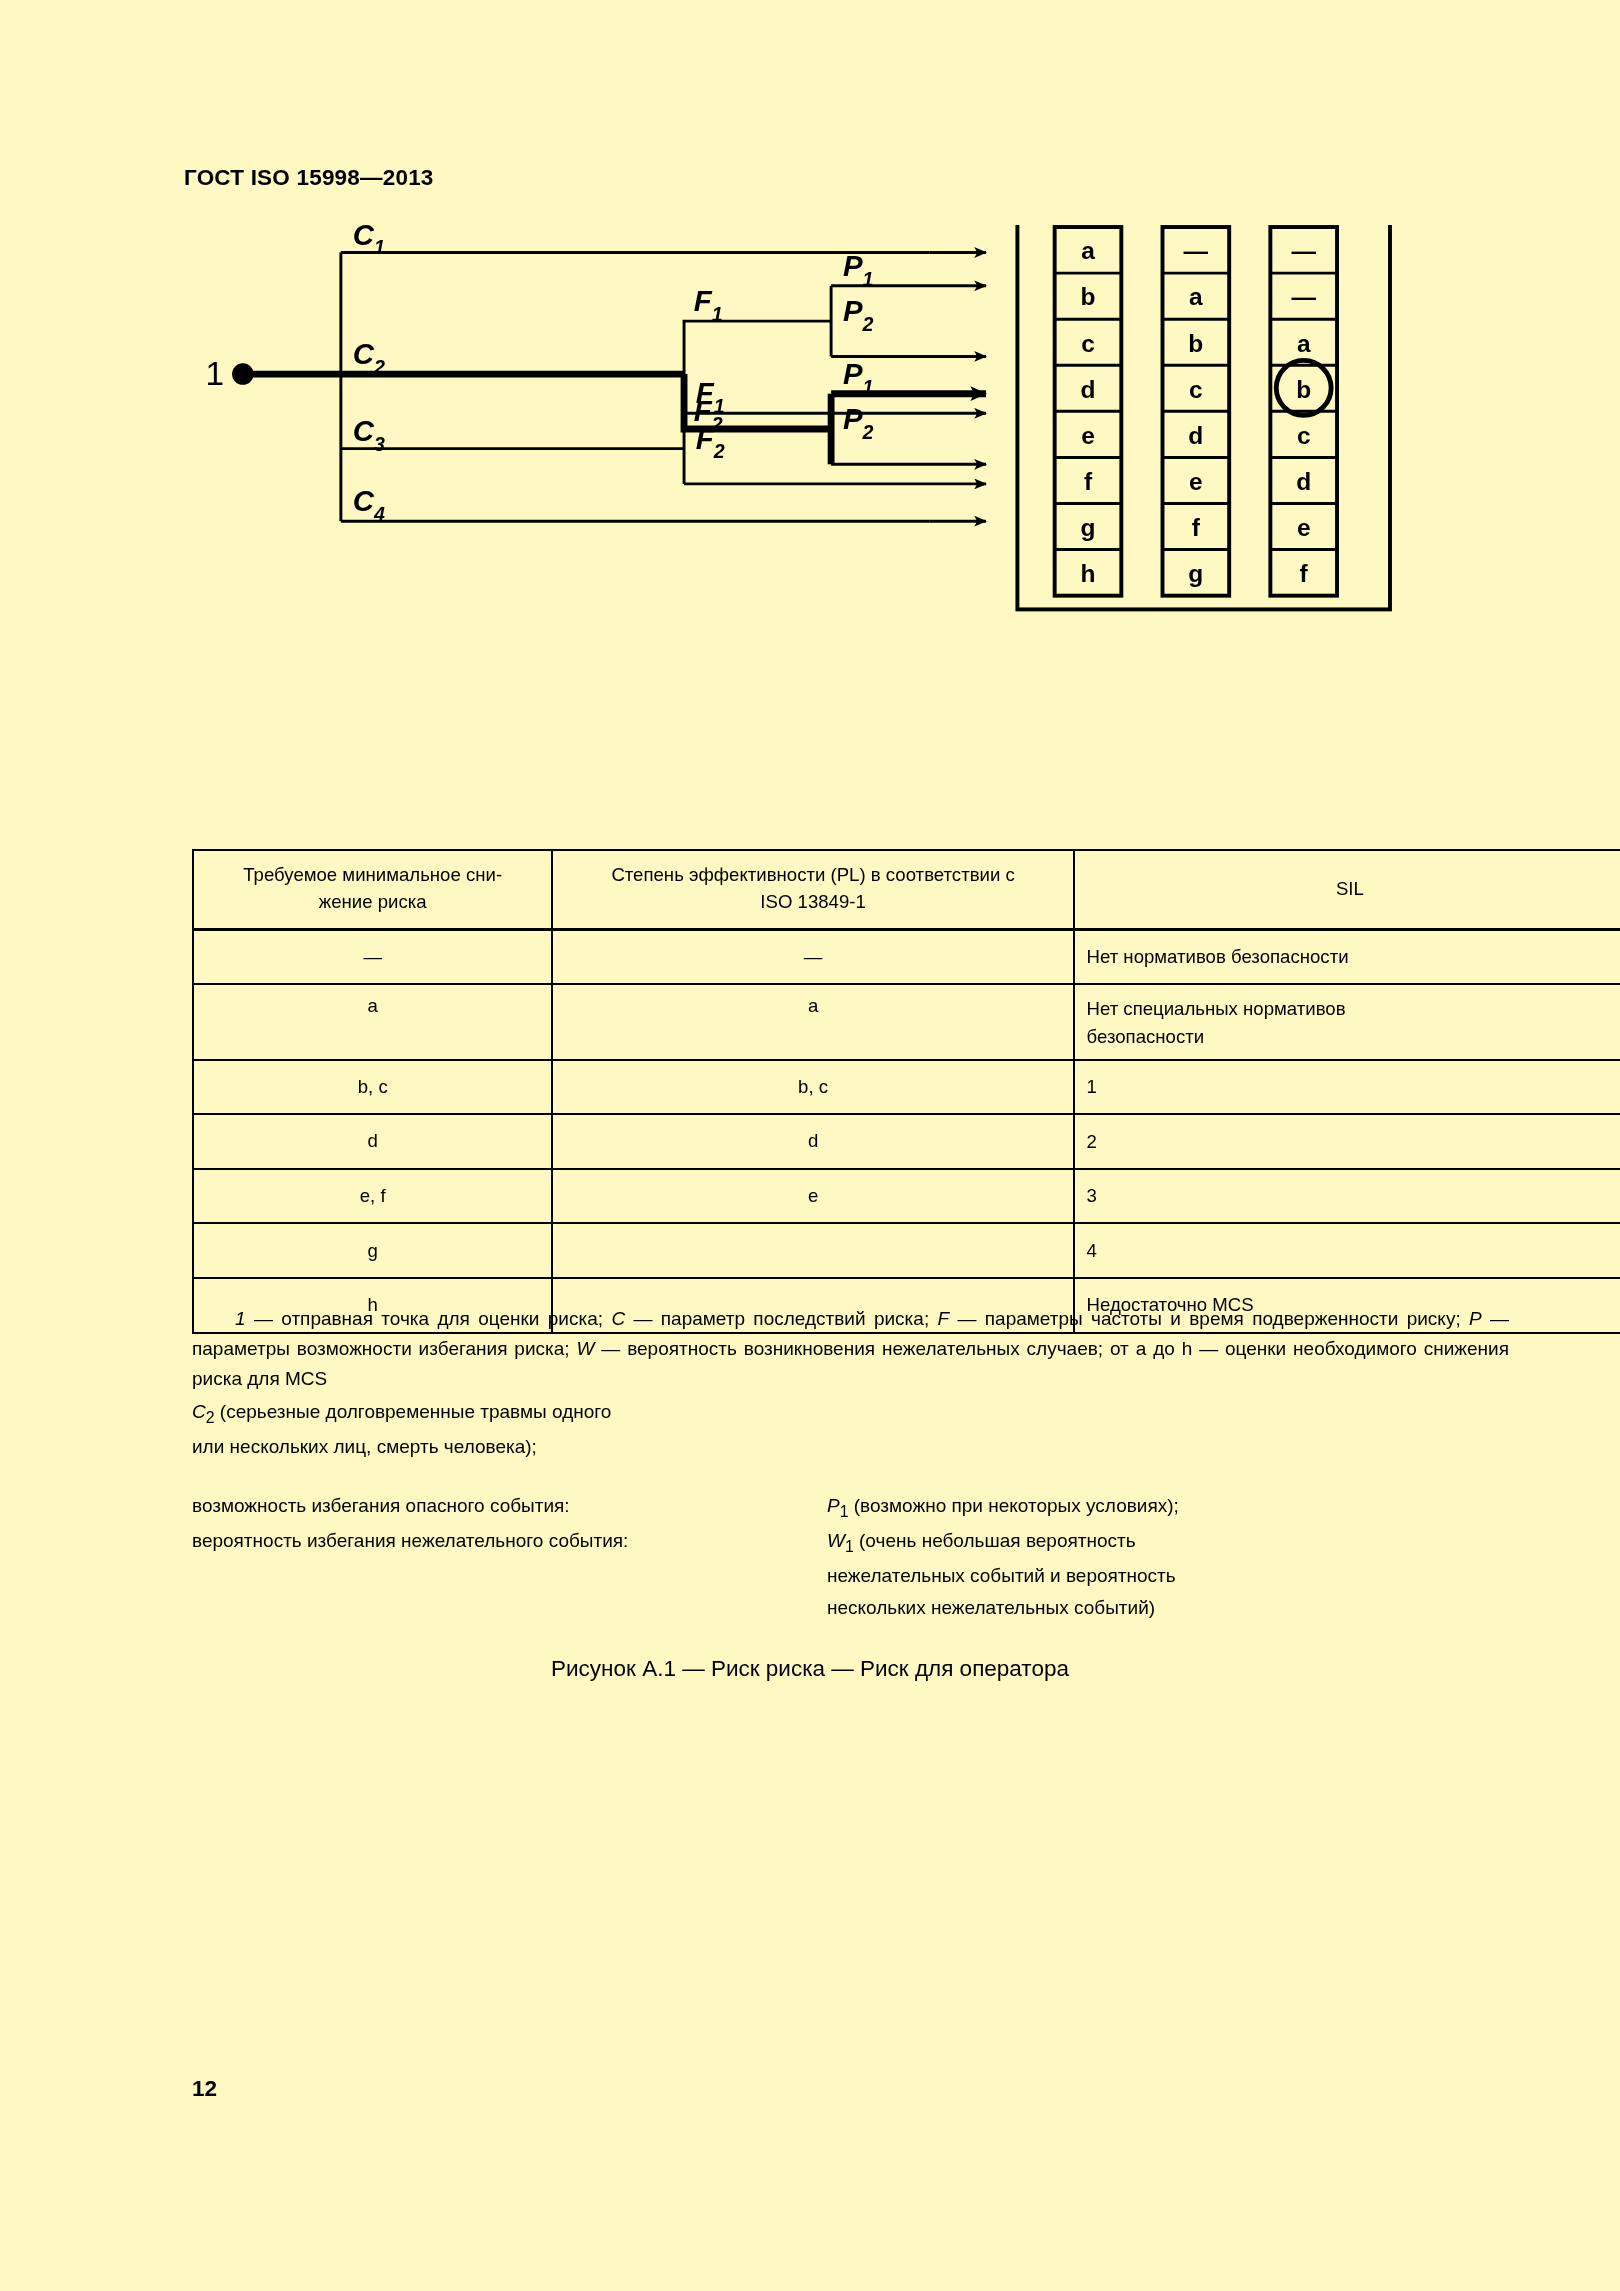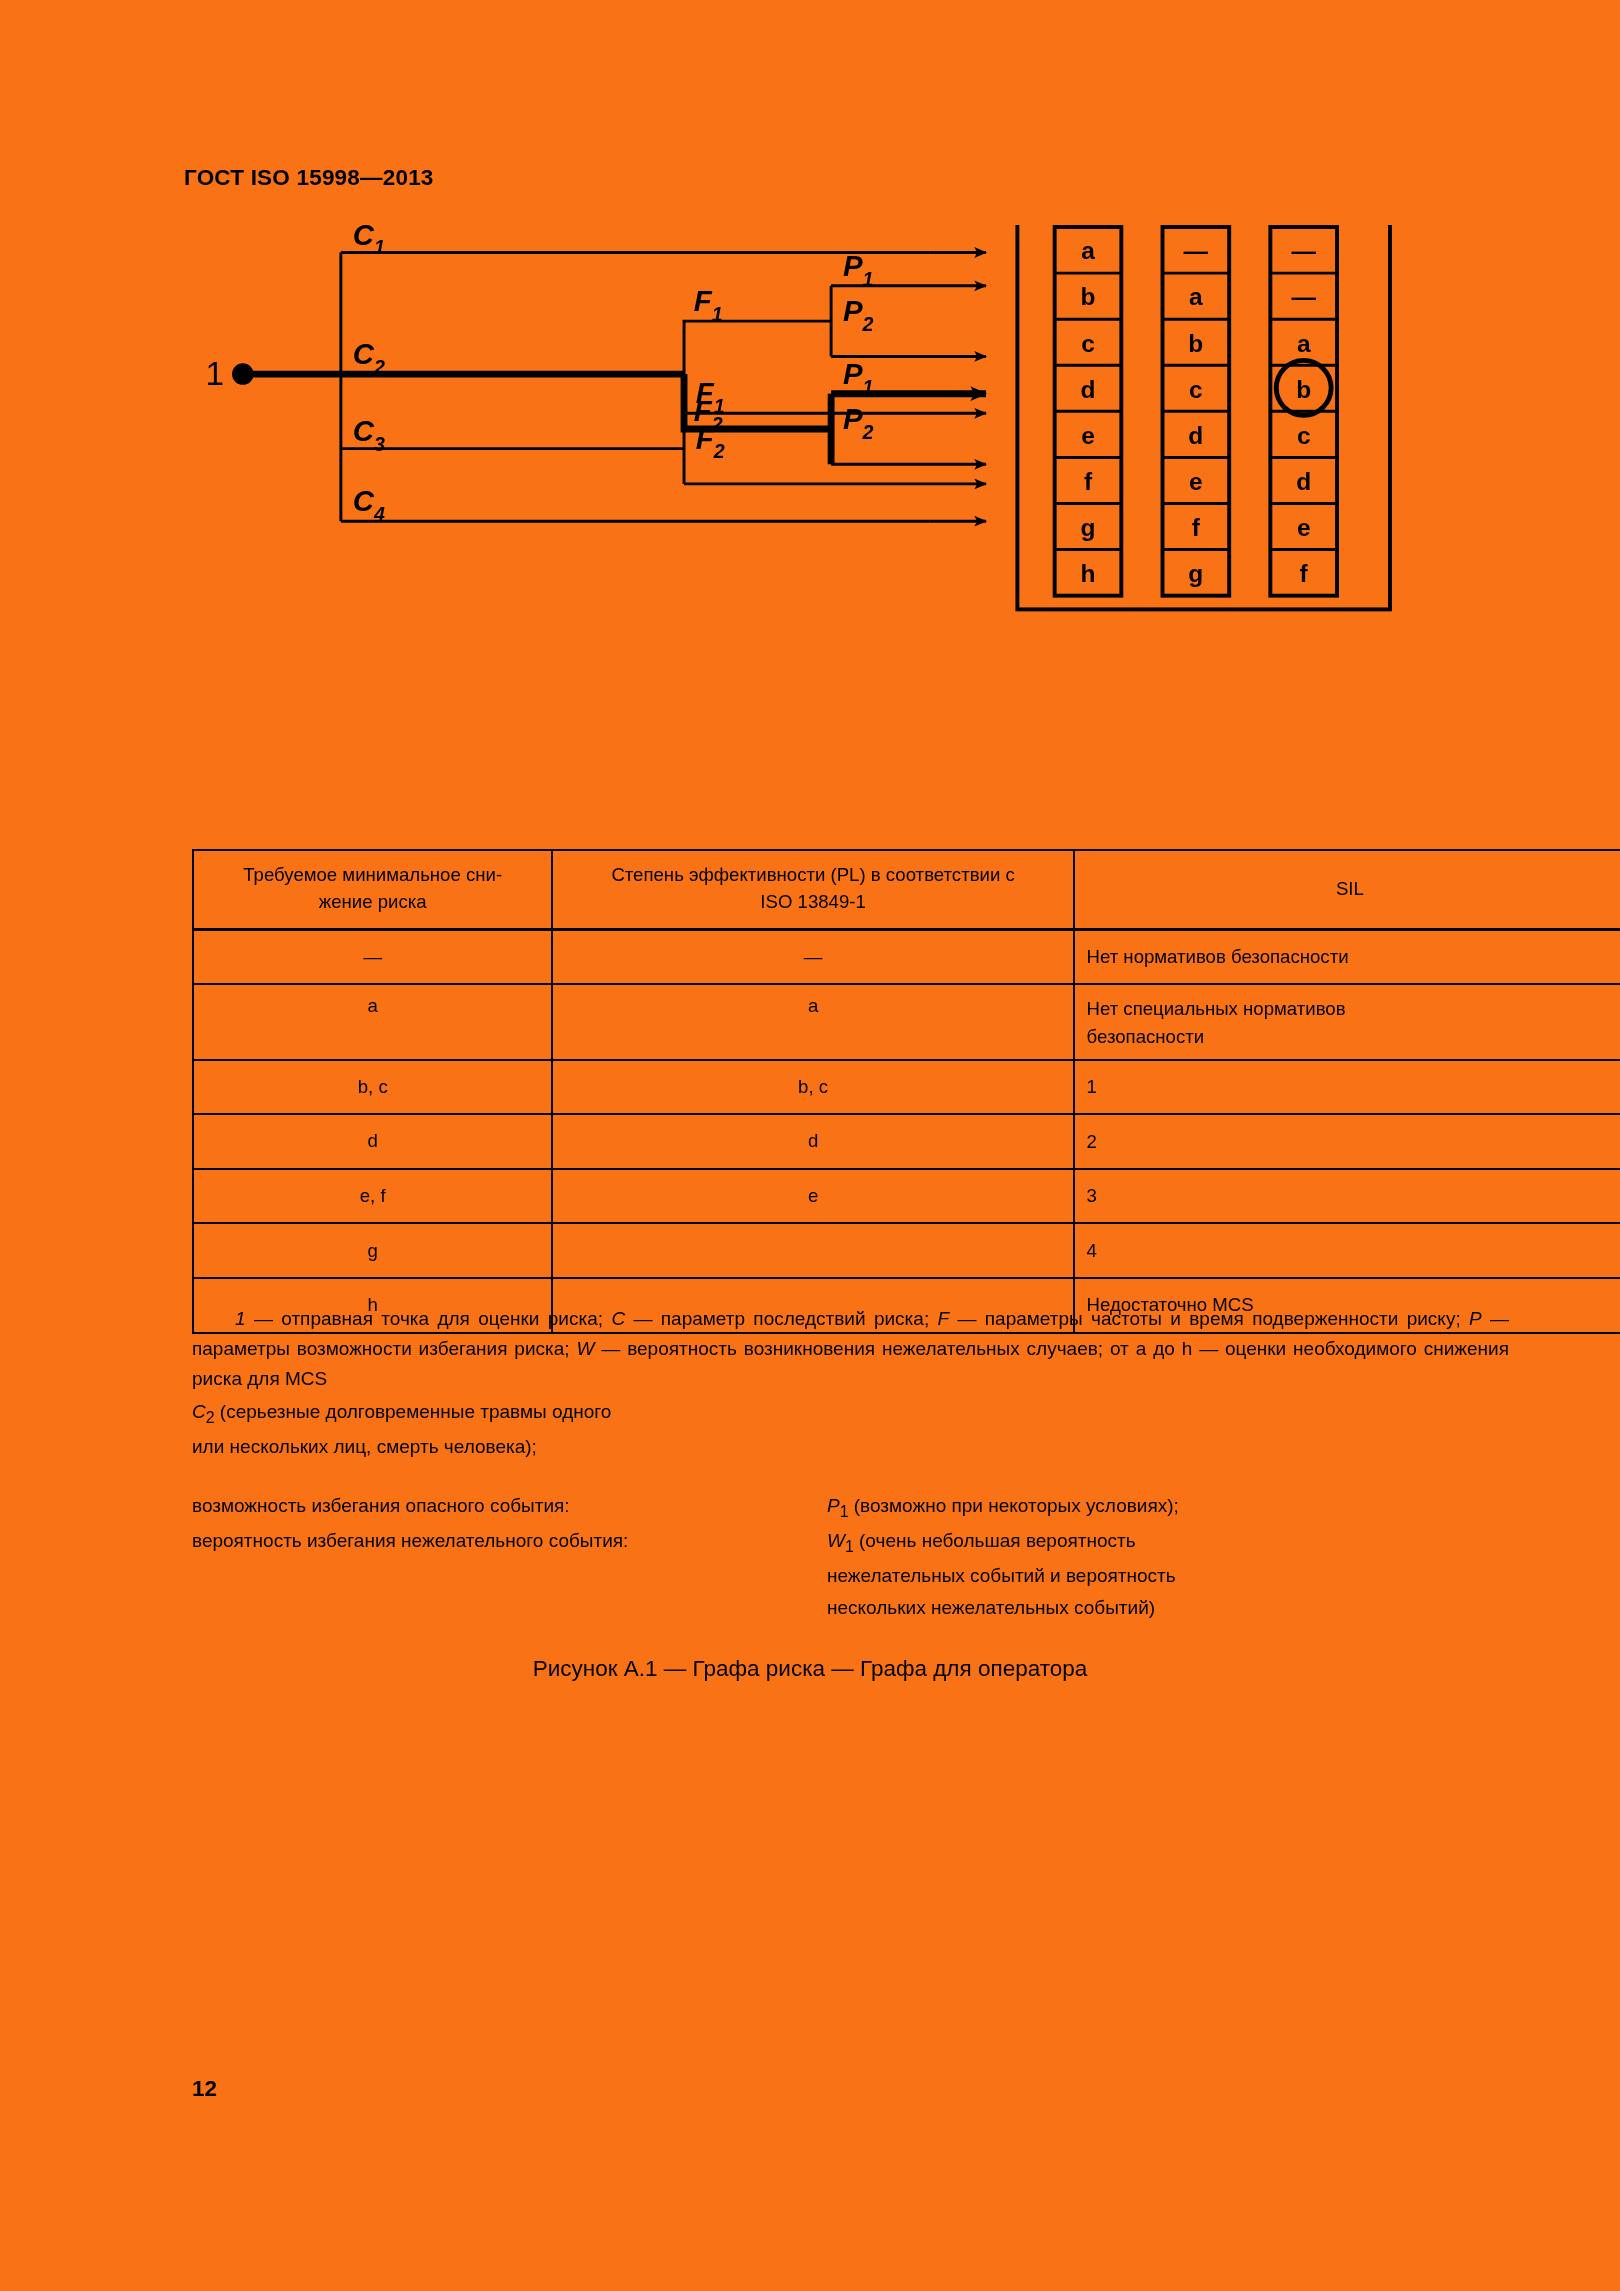--- a/index.html
+++ b/index.html
@@ -8,21 +8,21 @@
     background: #ffffff;
   }
   body {
     font-family: "Liberation Sans", sans-serif;
     color: #000000;
   }
   .page {
     position: relative;
     width: 1620px;
     height: 2292px;
-    background: #f97316;
+    background: #fef9c3;
     overflow: hidden;
   }
 
   
   .doc-header {
     position: absolute;
     left: 184px;
     top: 165px;
     font-size: 22.5px;
     font-weight: bold;
@@ -308,18 +308,18 @@
     <div class="desc-spacer"></div>
     <div class="desc-spacer"></div>
     <div class="desc-row">
       <span class="desc-label">возможность избегания опасного события:</span><span class="desc-value"><span class="cont"><i>P</i><sub>1</sub> (возможно при некоторых условиях);</span></span>
     </div>
     <div class="desc-row">
       <span class="desc-label">вероятность избегания нежелательного события:</span><span class="desc-value"><span class="cont"><i>W</i><sub>1</sub> (очень небольшая вероятность</span><span class="cont">нежелательных событий и вероятность</span><span class="cont">нескольких нежелательных событий)</span></span>
     </div>
   </div>
 
-  <div class="caption">Рисунок А.1 — Графа риска — Графа для оператора</div>
+  <div class="caption">Рисунок А.1 — Риск риска — Риск для оператора</div>
 
   <div class="page-number">12</div>
 
 </div>
 
 
 </body></html>

